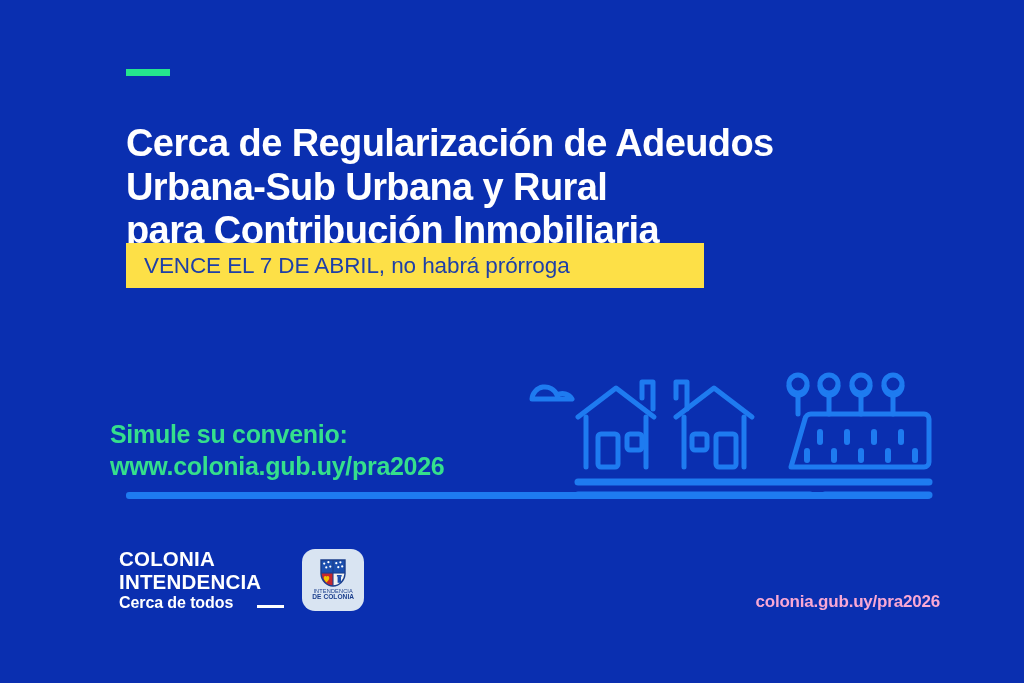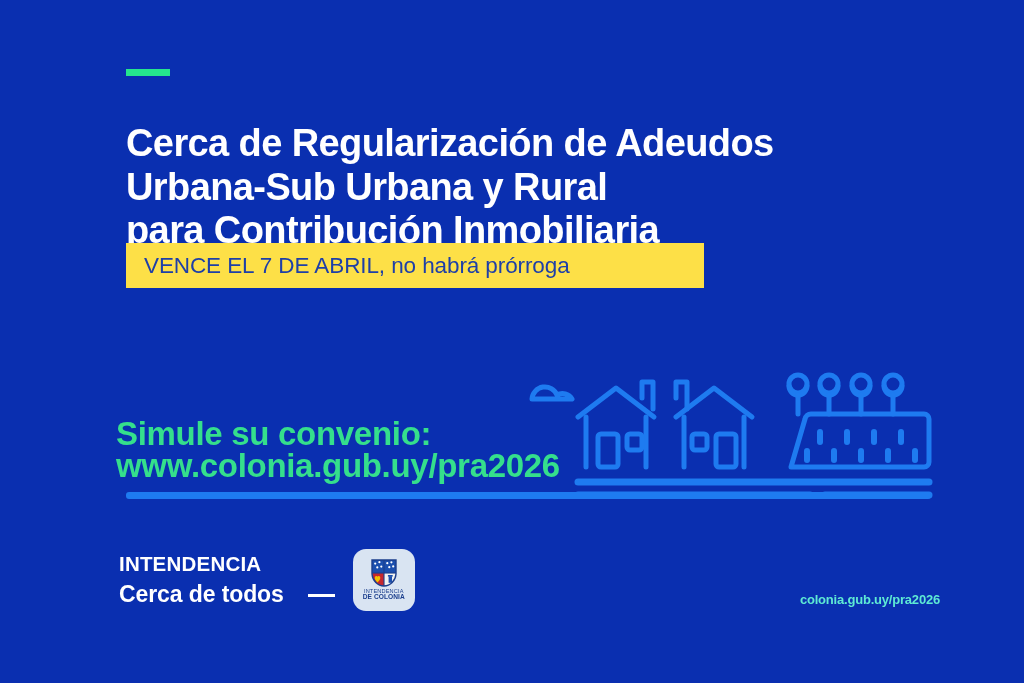--- a/index.html
+++ b/index.html
@@ -60,24 +60,24 @@
     color: #1E3FA8;
     font-size: 22.5px;
     font-weight: normal;
     letter-spacing: -0.1px;
     white-space: nowrap;
   }
 
   
   .simulate {
     position: absolute;
-    left: 116px;
+    left: 110px;
     top: 418px;
     color: #35DF8C;
-    font-size: 33px;
+    font-size: 25px;
     font-weight: bold;
     line-height: 32px;
     letter-spacing: -0.3px;
   }
   .simulate span { display: block; white-space: nowrap; }
 
   
   .ground-line {
     position: absolute;
     background: #1E7BF0;
@@ -113,24 +113,23 @@
     font-weight: bold;
     letter-spacing: 0.2px;
   }
   .brand-l1 { margin-bottom: 2px; }
   .brand-l2 { margin-bottom: 3px; }
   .brand-l3-row {
     display: flex;
     align-items: center;
   }
   .brand-l3 {
-    font-size: 23px;
+    font-size: 16px;
     font-weight: bold;
     letter-spacing: -0.1px;
-    margin-top: 6px;
   }
   .brand-dash {
     width: 27px;
     height: 3px;
     background: #FFFFFF;
     margin-left: 24px;
     margin-top: 7px;
   }
 
   .crest-badge {
@@ -161,22 +160,22 @@
     font-size: 6.6px;
     font-weight: bold;
     letter-spacing: 0.05px;
   }
 
   
   .footer-url {
     position: absolute;
     right: 84px;
     top: 592px;
-    color: #5eead4;
-    font-size: 13px;
+    color: #f9a8d4;
+    font-size: 17px;
     font-weight: bold;
     letter-spacing: -0.2px;
     white-space: nowrap;
   }
 </style>
 </head>
 <body>
 
 <div id="poster">
 
@@ -267,20 +266,21 @@
         <path d="M58 133 L290 133" stroke-width="7"></path>
         <path d="M305 133 L409 133" stroke-width="7"></path>
       </g>
     </svg>
   </div>
 
   <div class="ground-line ground-main"></div>
 
   <div class="brand">
     <div class="brand-words">
+      <span class="brand-l1">COLONIA</span>
       <span class="brand-l2">INTENDENCIA</span>
       <div class="brand-l3-row">
         <span class="brand-l3">Cerca de todos</span>
         <span class="brand-dash"></span>
       </div>
     </div>
 
     <div class="crest-badge">
       <svg width="26" height="28" viewBox="0 0 26 28" xmlns="http://www.w3.org/2000/svg">
         <defs>

